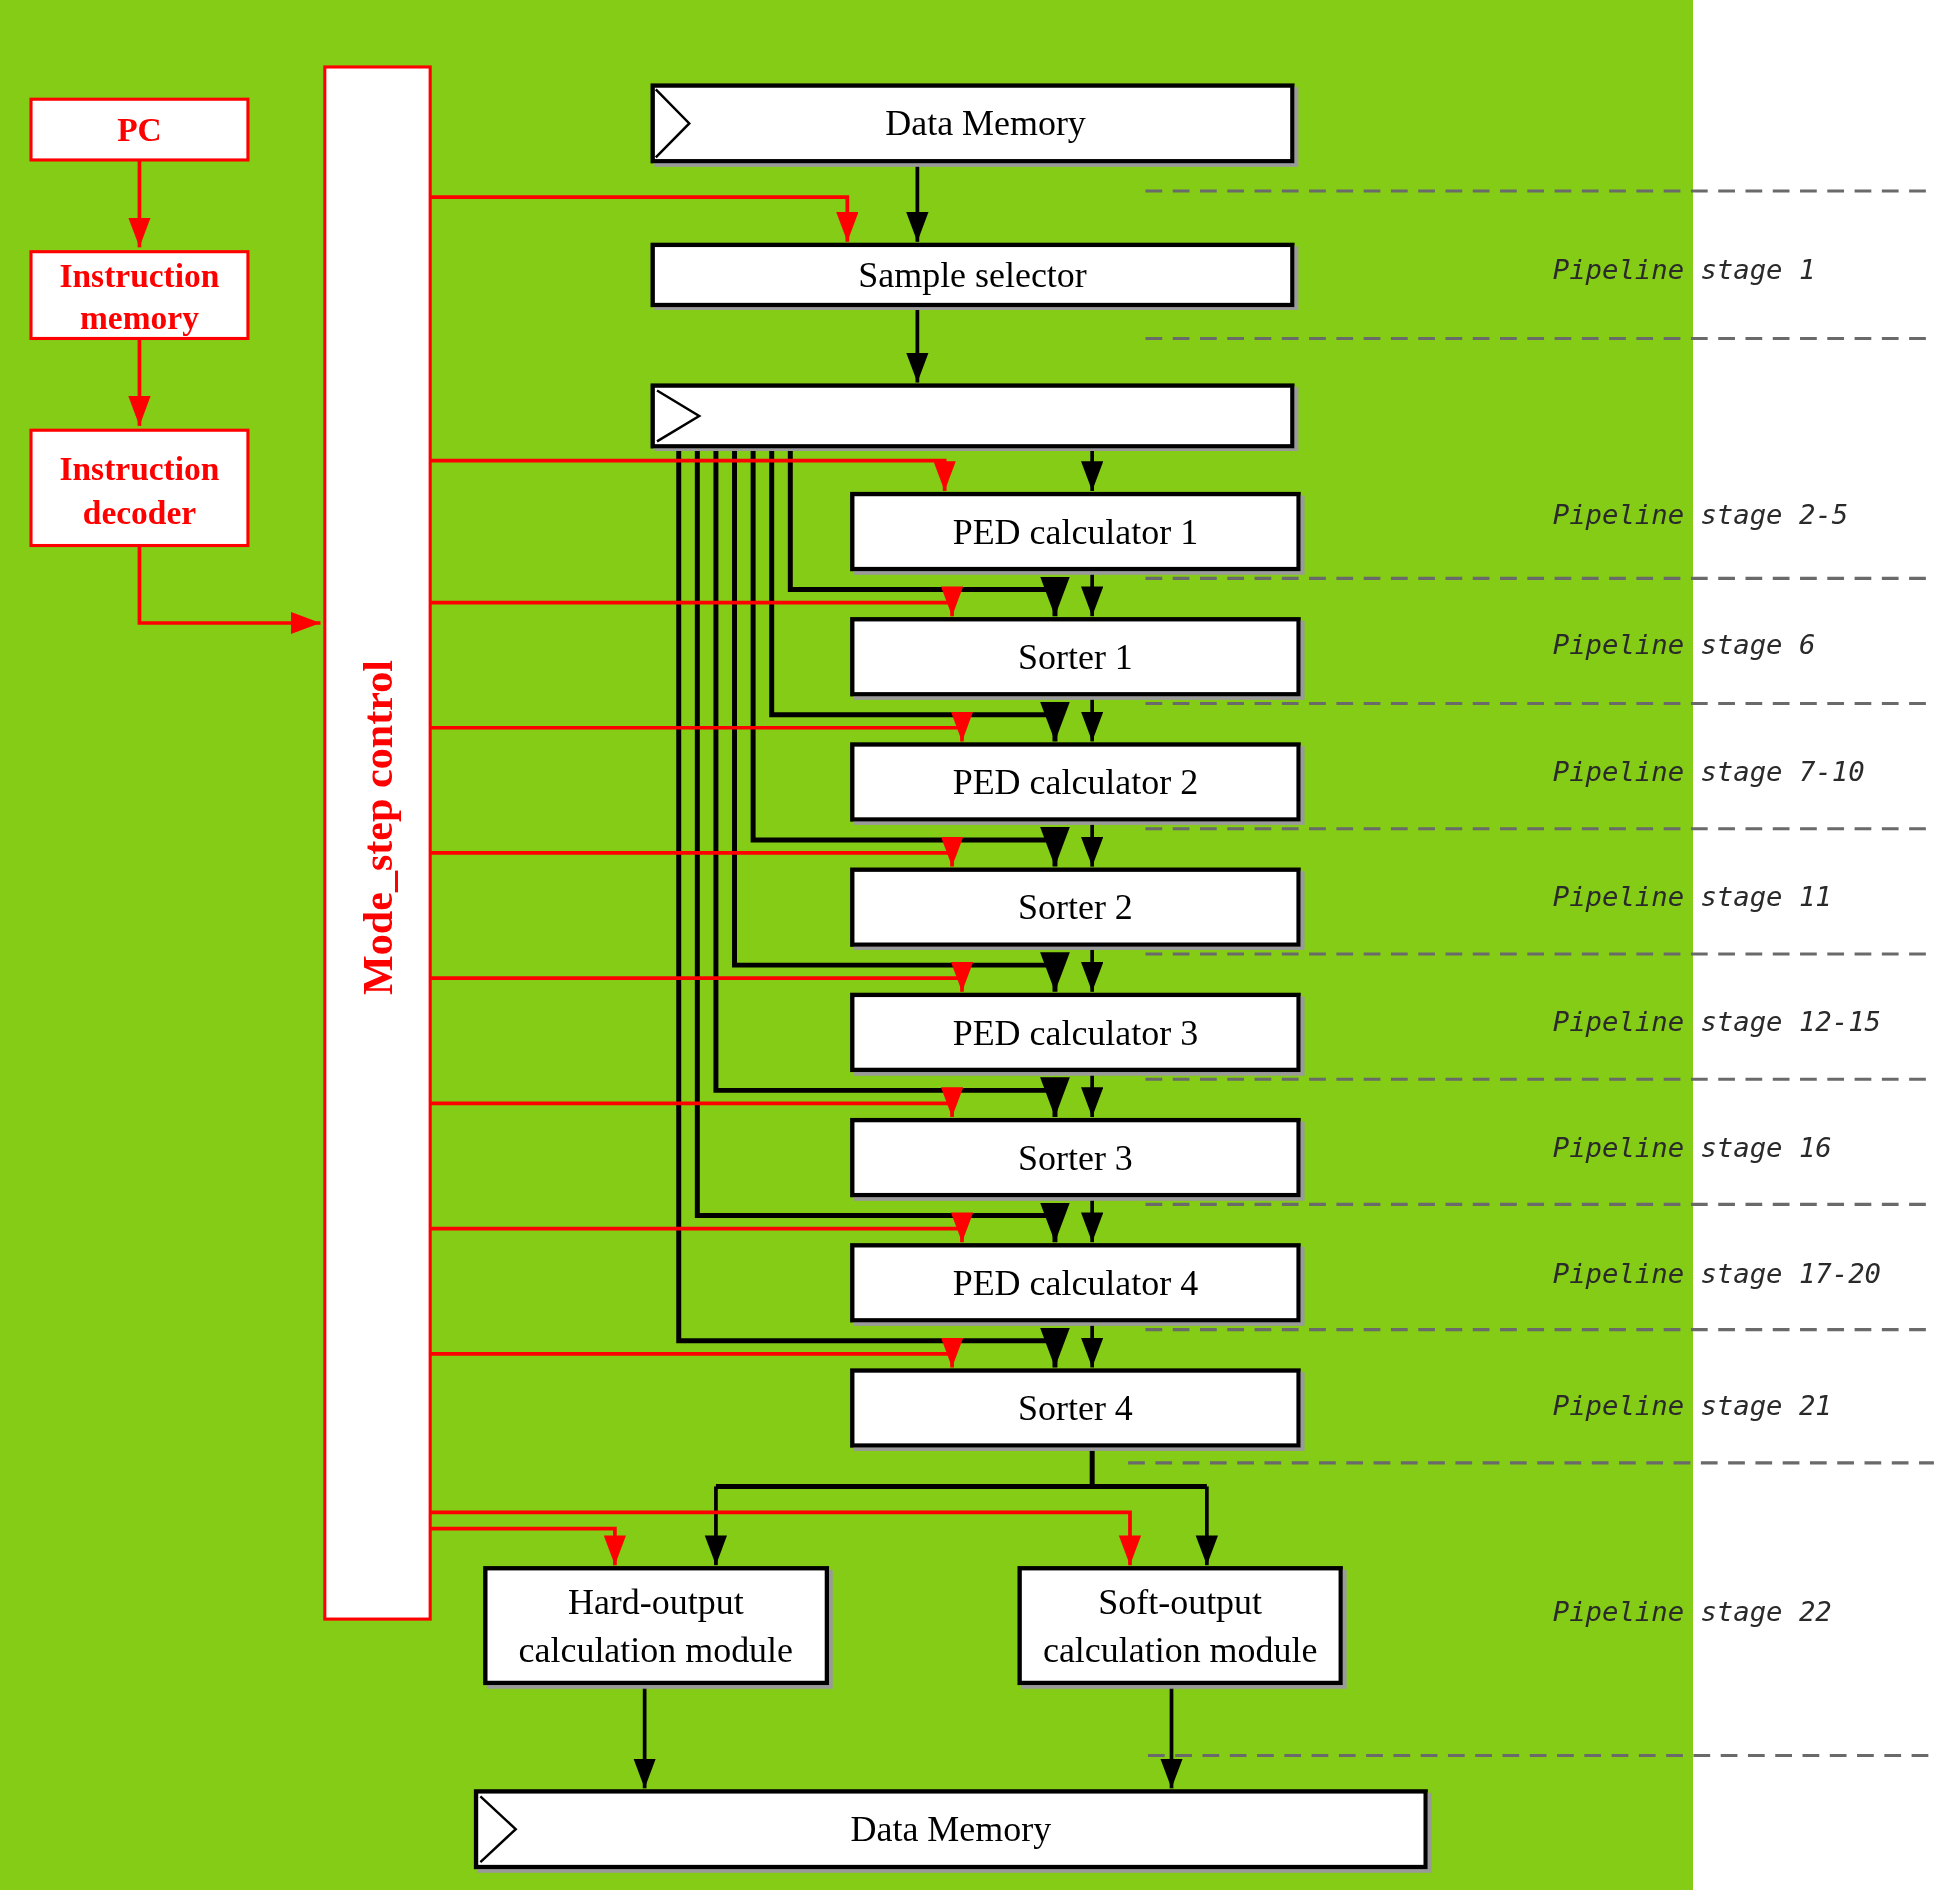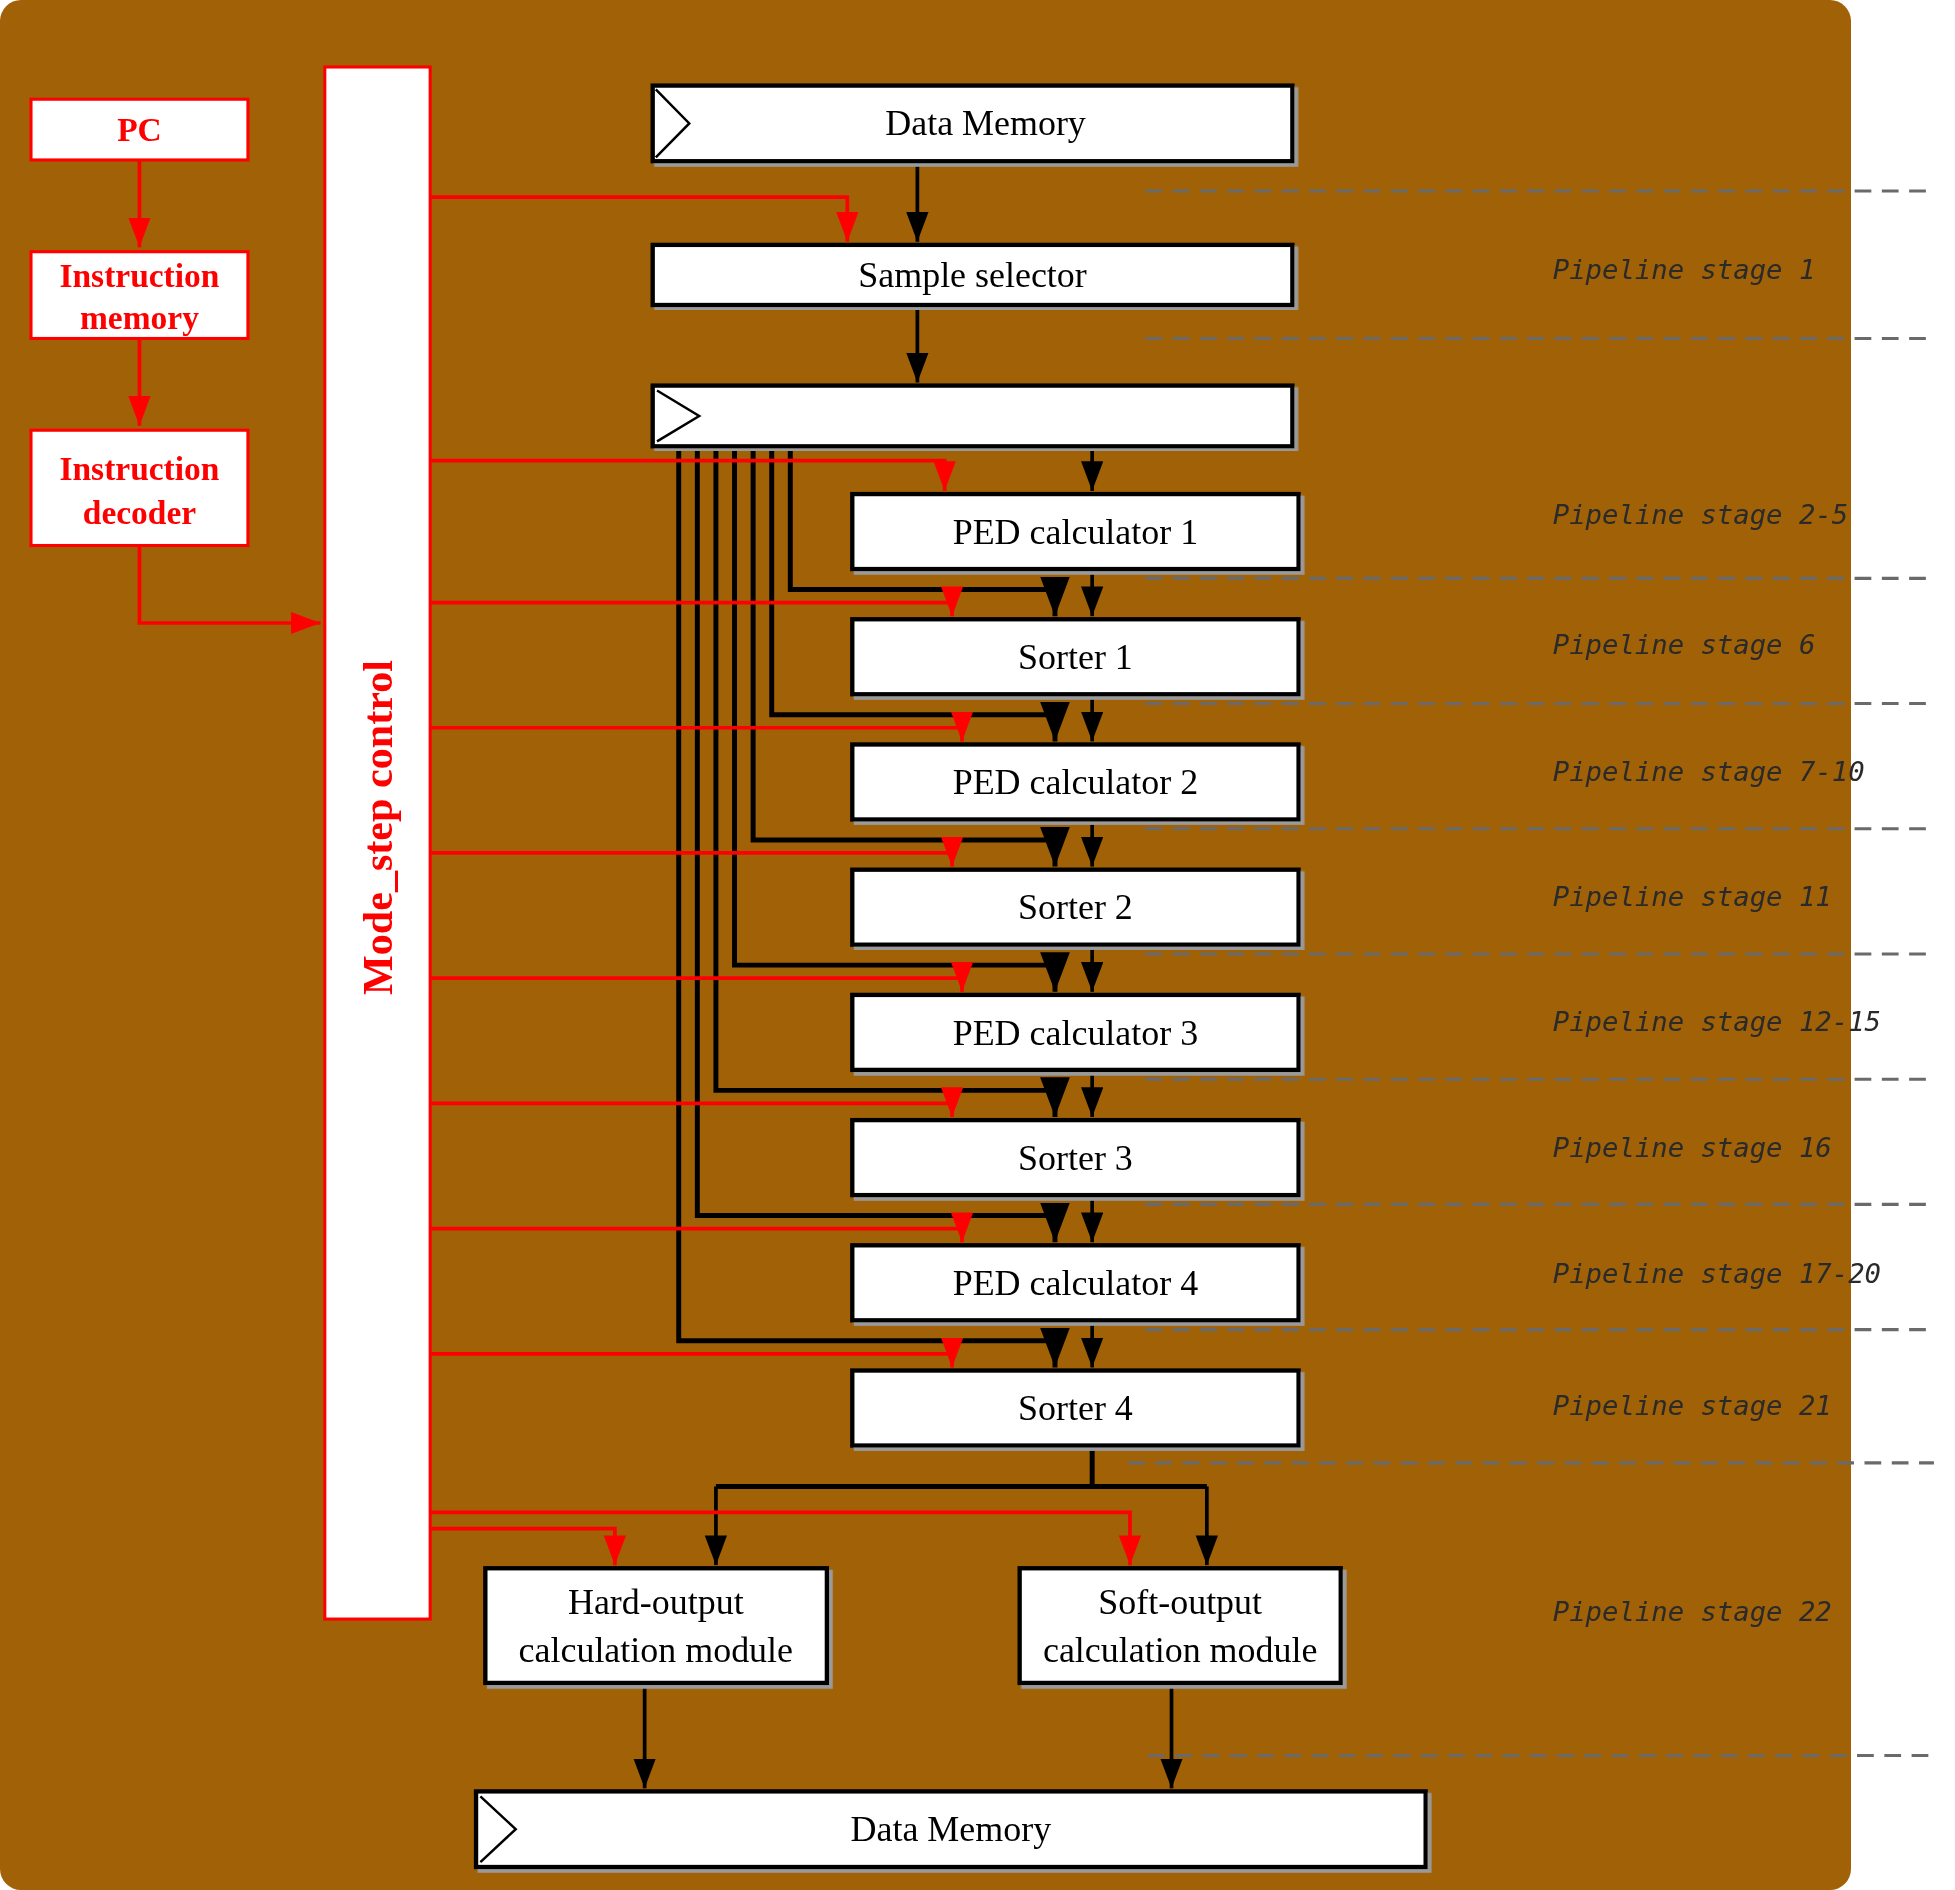--- a/index.html
+++ b/index.html
@@ -1,17 +1,17 @@
 <!DOCTYPE html>
 <html style="--control: #ff0000; --datapath: #000000; --divider: #6a6a6a;font-size:10px"><head>
 <meta charset="utf-8">
 <style>
   html,body { margin:0; padding:0; background:#ffffff; }
-  #canvas { position:relative; width:1851px; height:1890px; background:#a16207;
-            font-family:"Liberation Serif", serif;border-radius:21px; }
+  #canvas { position:relative; width:1693px; height:1890px; background:#84cc16;
+            font-family:"Liberation Serif", serif; }
   svg { display:block; }
   .box     { fill:#ffffff; stroke:var(--datapath,#000); stroke-width:7; }
   .red-box { fill:#ffffff; stroke:var(--control,#f00); stroke-width:5; }
   .ln      { stroke:var(--datapath,#000); stroke-width:6; fill:none; }
   .thick   { stroke-width:8; }
   .thin    { stroke:var(--datapath,#000); stroke-width:4; fill:none; }
   .red-ln  { stroke:var(--control,#f00); stroke-width:6; fill:none; }
   .dash-ln { stroke:var(--divider,#666); stroke-width:5; stroke-dasharray:27 17; fill:none; }
   .txt     { font:58px "Liberation Serif", serif; fill:#000; text-anchor:middle; dominant-baseline:central; }
   .red-txt { font:bold 54px "Liberation Serif", serif; fill:var(--control,#f00); text-anchor:middle; dominant-baseline:central; }

